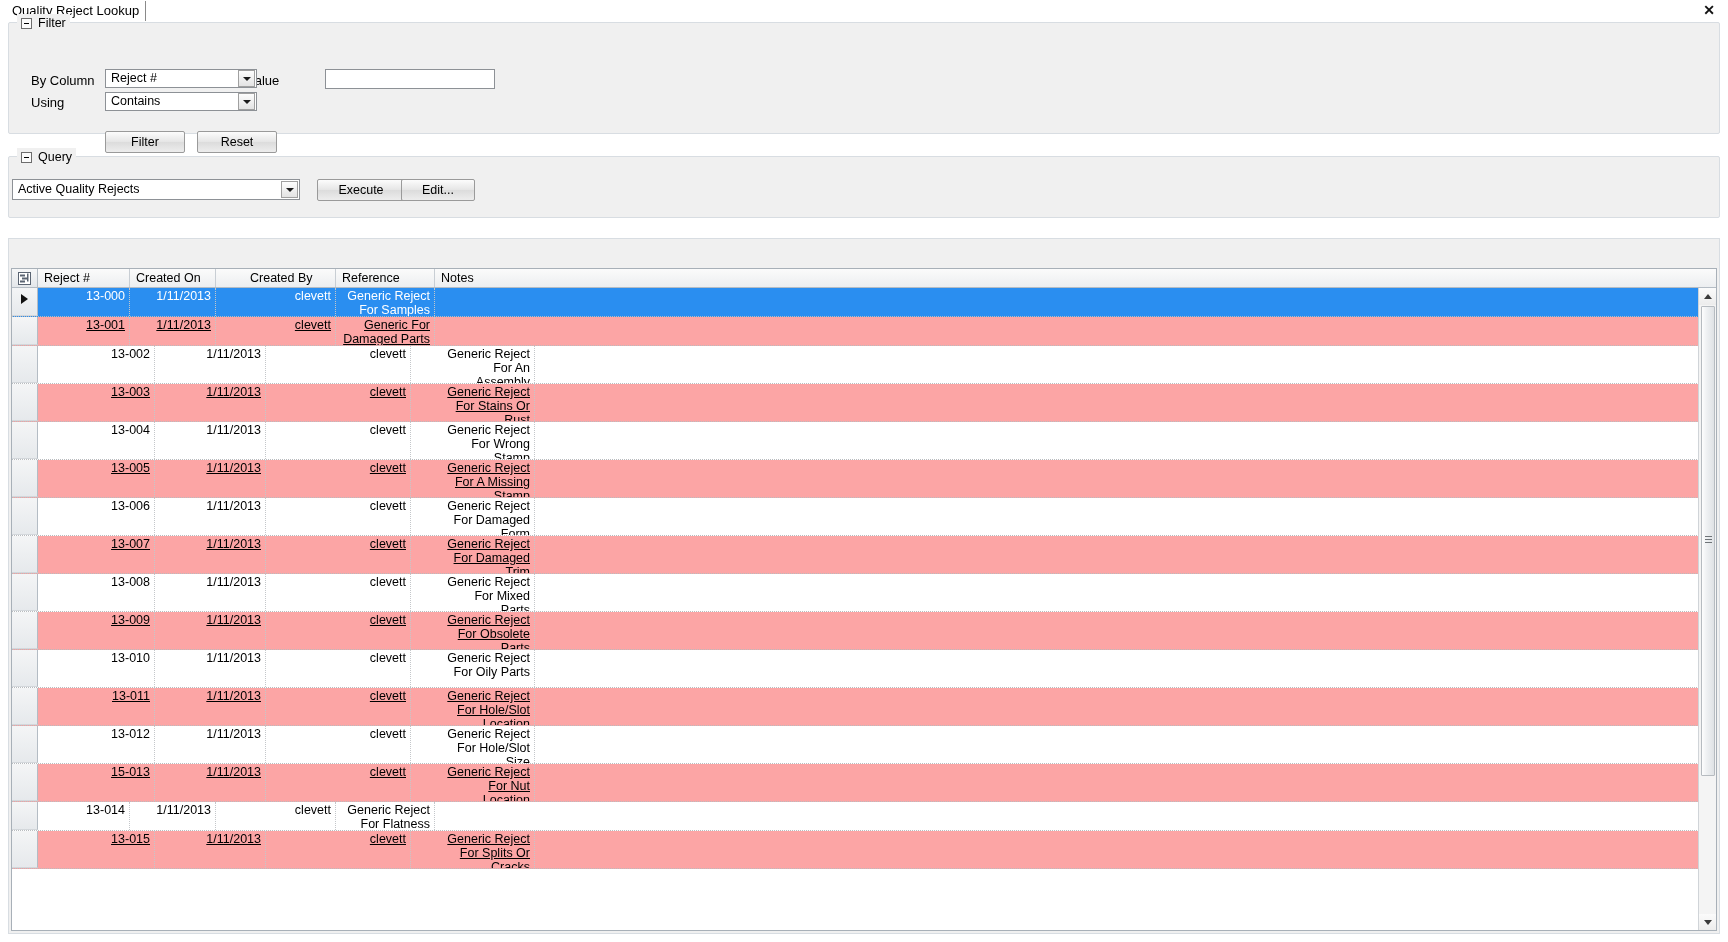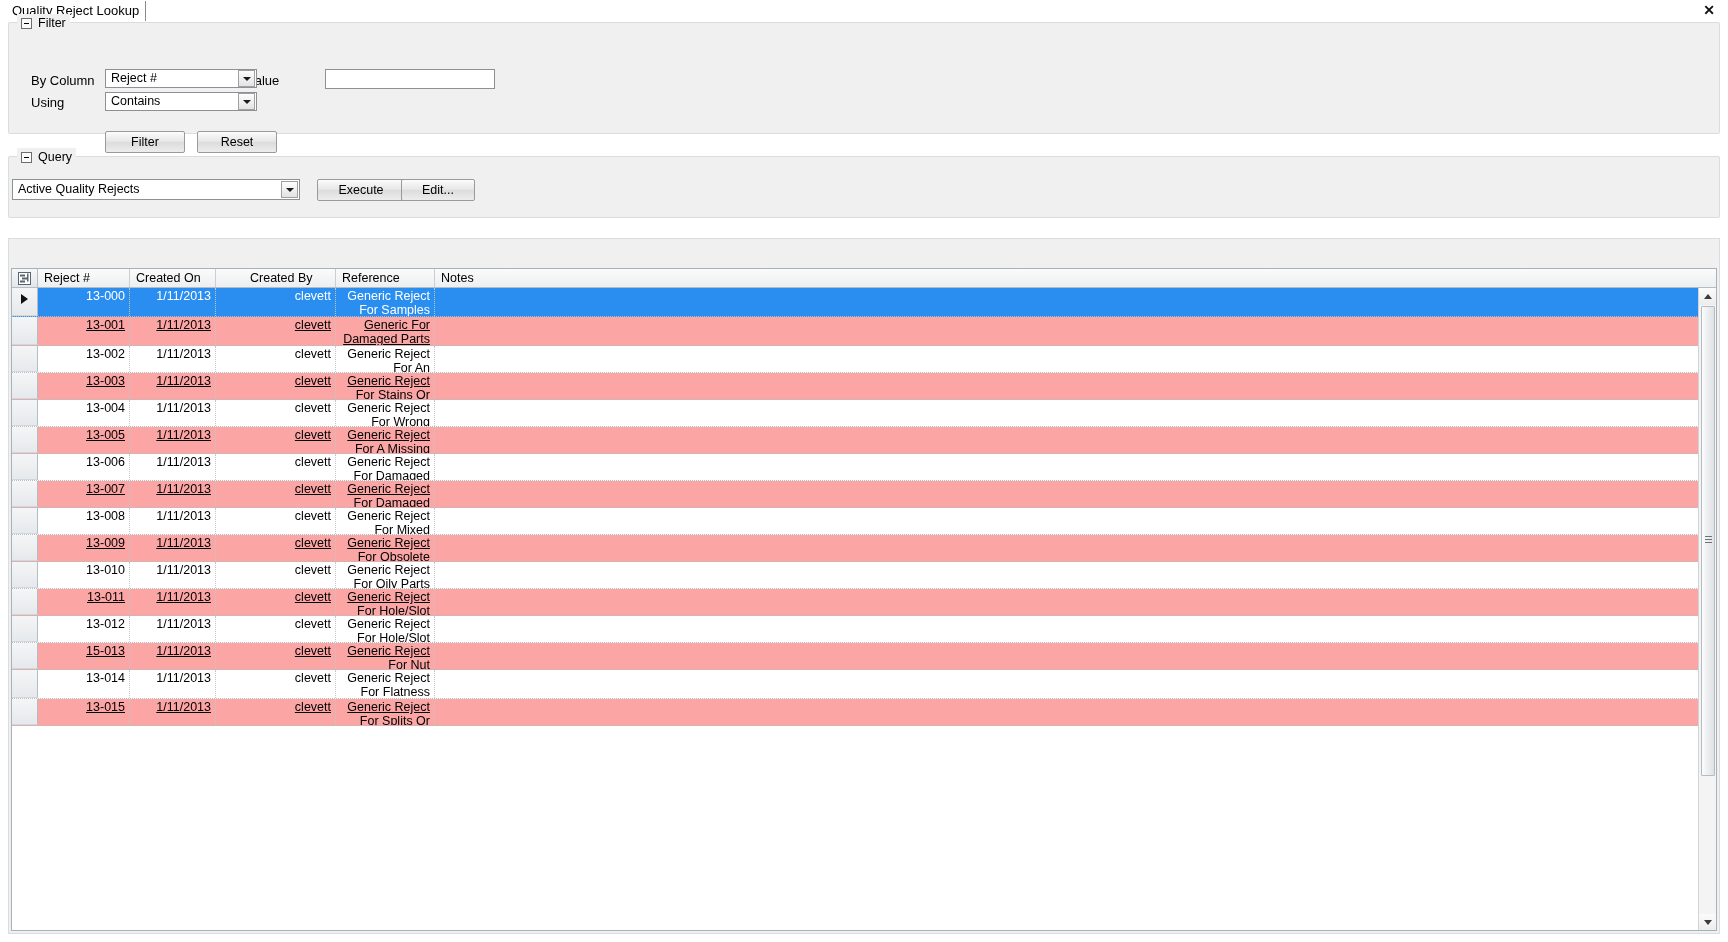--- a/index.html
+++ b/index.html
@@ -222,21 +222,21 @@
     padding: 1px 4px 2px 6px;
     font-size: 12.5px;
     line-height: 14px;
     border-right: 1px dotted #c4c7ca;
     overflow: hidden;
     word-wrap: break-word;
   }
   .cell.c-notes { border-right: none; }
 
   .h-29 { height: 29px; }
-  .h-43 { height: 27px; }
+  .h-43 { height: 38px; gap: 25px; }
 
   
   #vscroll {
     position: absolute; right: 0; top: 19px;
     width: 18px; height: 643px;
     background: #f4f4f4;
     border-left: 1px solid #d0d4d8;
   }
   .sb-arrow {
     position: absolute; left: 0; width: 18px; height: 17px;

